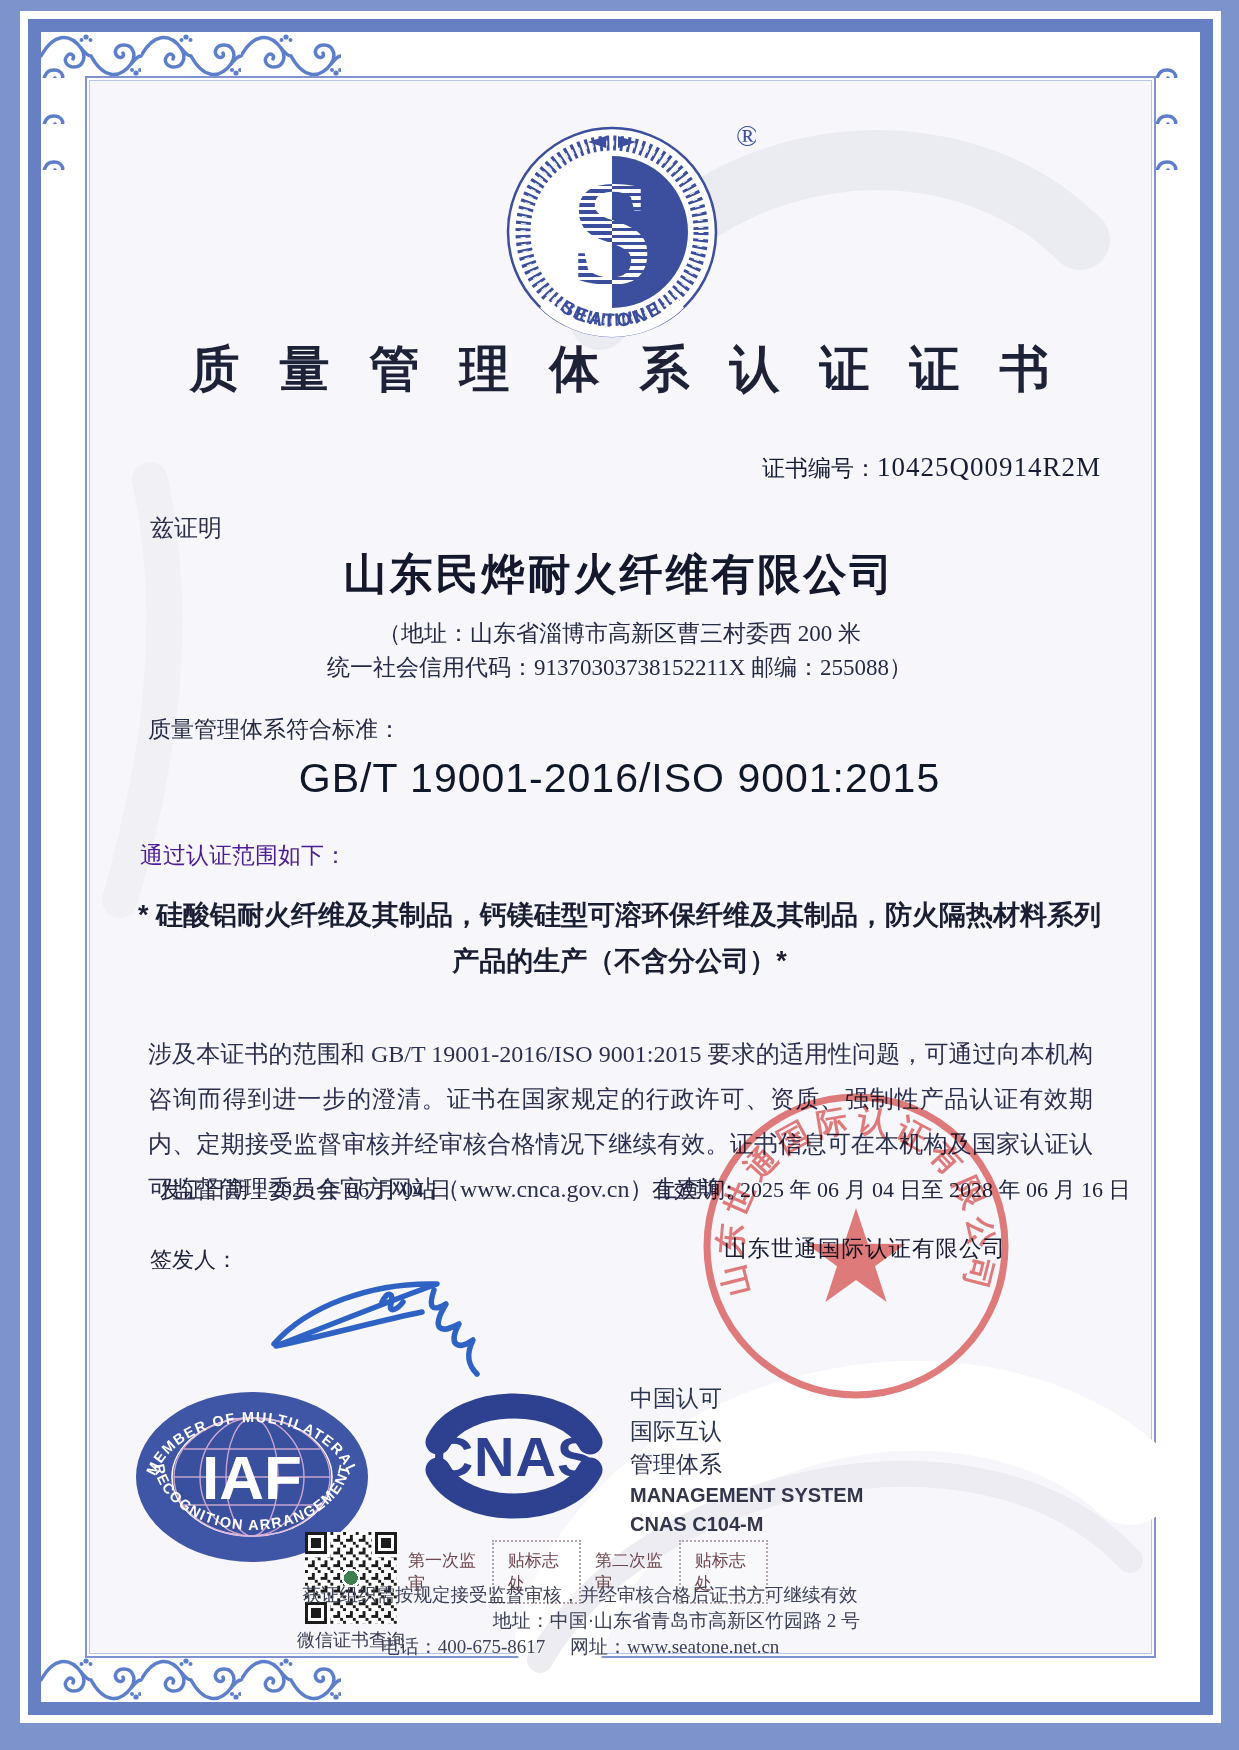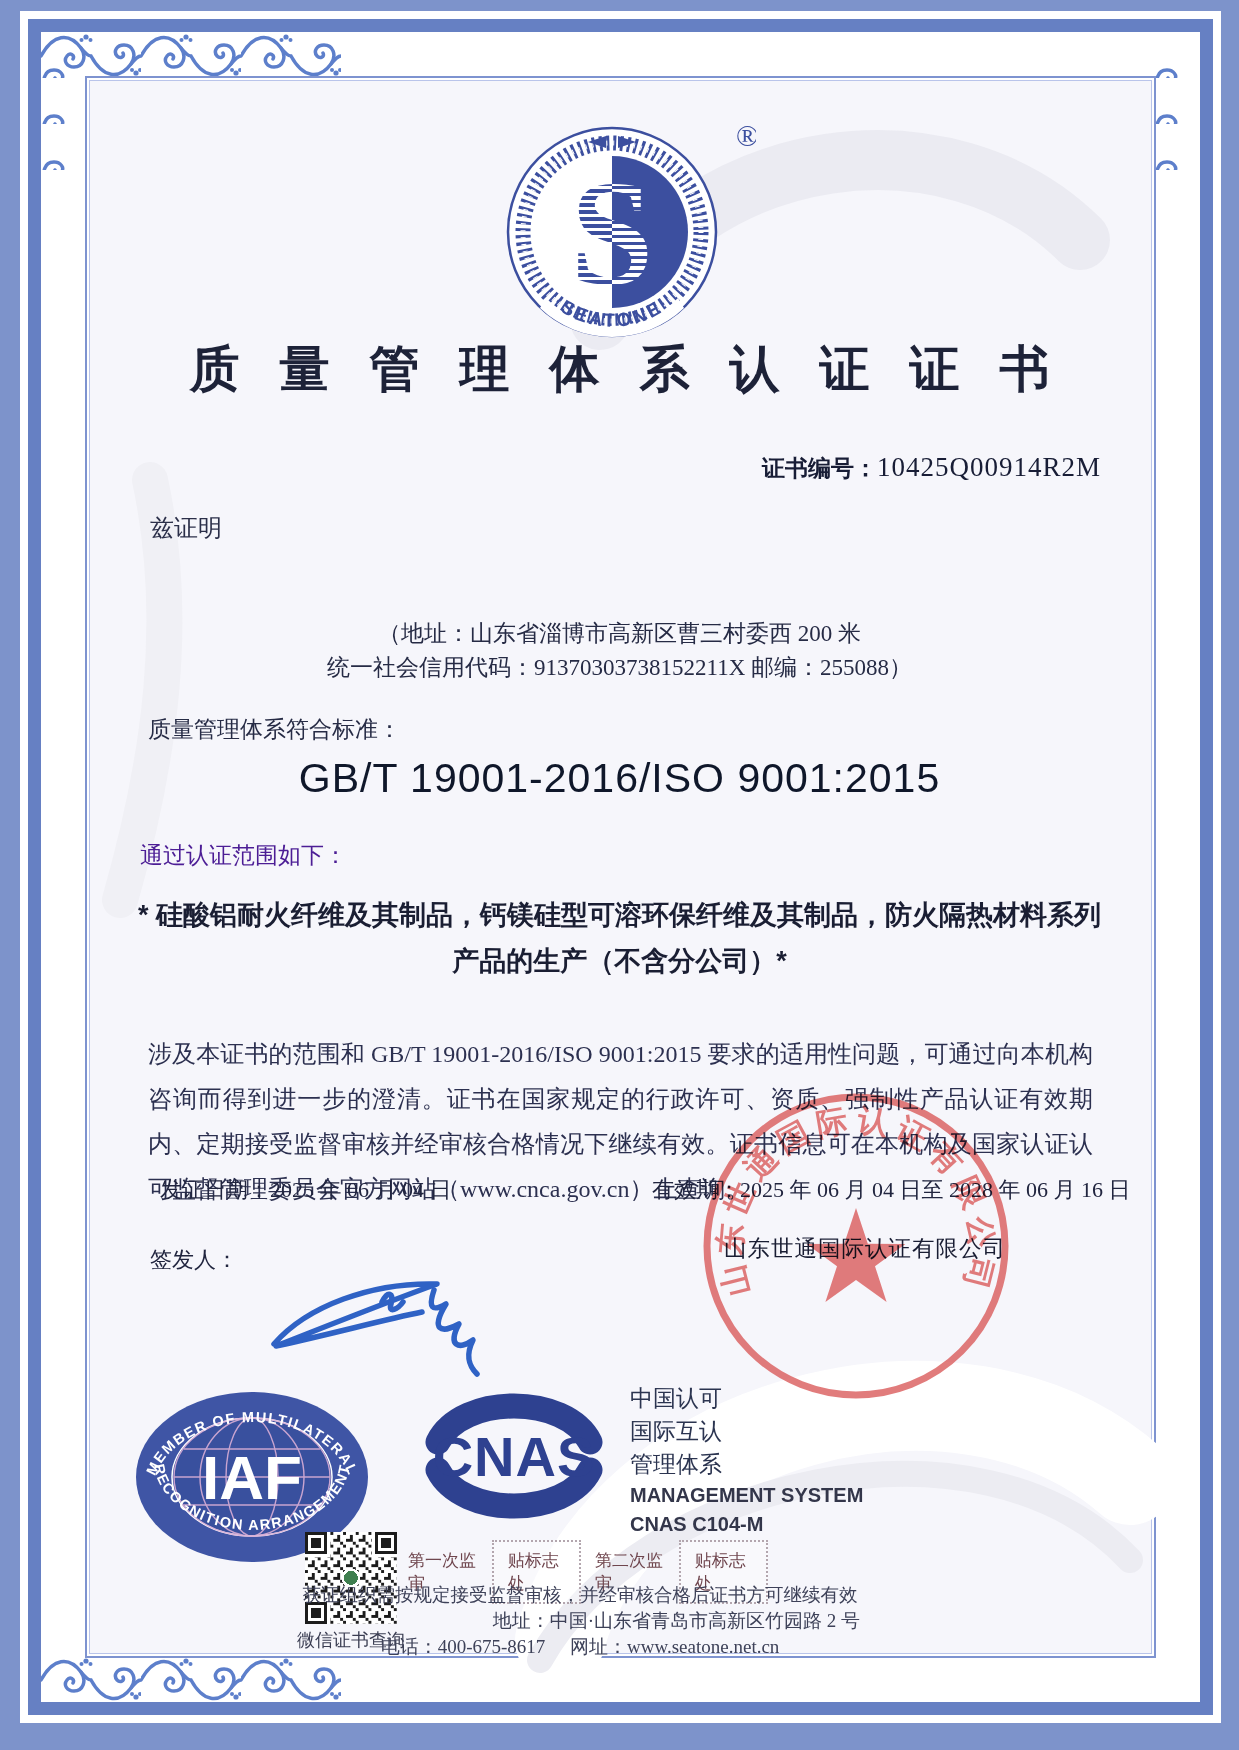--- a/index.html
+++ b/index.html
@@ -25,21 +25,21 @@
   .abs{position:absolute;}
   .center{left:0;right:0;text-align:center;}
   .wm{position:absolute;z-index:0;}
   .layer{z-index:2;}
   .stamp-layer{z-index:6;mix-blend-mode:multiply;}
   .title{
     top:336px;font-size:50px;font-weight:600;color:#1d2238;
     letter-spacing:40px;text-indent:40px;
   }
   .certno{top:452px;right:138px;color:#181d36;}
-  .certno .lab{font-size:23px;font-weight:700;}
+  .certno .lab{font-size:23px;font-weight:400;}
   .certno .val{font-size:27px;font-weight:400;letter-spacing:1px;}
   .certify{left:150px;top:512px;font-size:24px;color:#2b2f49;}
   .company{
     top:546px;font-size:43px;font-weight:700;color:#14182d;
     font-family:"Liberation Sans","DejaVu Sans",sans-serif;letter-spacing:3px;
   }
   .addr1{top:618px;font-size:23px;color:#262b45;}
   .addr2{top:652px;font-size:23px;color:#262b45;}
   .stdlab{left:148px;top:714px;font-size:23px;color:#262b45;}
   .standard{
@@ -217,20 +217,21 @@
     <text x="248" y="34" font-size="30" fill="#3c4f9f">®</text>
   </svg>
 
   <div class="abs center layer title">质量管理体系认证证书</div>
 
   <div class="abs layer certno">
     <span class="lab">证书编号：</span><span class="val">10425Q00914R2M</span>
   </div>
 
   <div class="abs layer certify">兹证明</div>
+  <div class="abs center layer company">山东民烨耐火纤维有限公司</div>
   <div class="abs center layer addr1">（地址：山东省淄博市高新区曹三村委西 200 米</div>
   <div class="abs center layer addr2">统一社会信用代码：91370303738152211X 邮编：255088）</div>
 
   <div class="abs layer stdlab">质量管理体系符合标准：</div>
   <div class="abs center layer standard">GB/T 19001-2016/ISO 9001:2015</div>
 
   <div class="abs layer scopelab">通过认证范围如下：</div>
   <div class="abs layer scope">* 硅酸铝耐火纤维及其制品，钙镁硅型可溶环保纤维及其制品，防火隔热材料系列产品的生产（不含分公司）*</div>
 
   <div class="abs layer legal">涉及本证书的范围和 GB/T 19001-2016/ISO 9001:2015 要求的适用性问题，可通过向本机构咨询而得到进一步的澄清。证书在国家规定的行政许可、资质、强制性产品认证有效期内、定期接受监督审核并经审核合格情况下继续有效。证书信息可在本机构及国家认证认可监督管理委员会官方网站（www.cnca.gov.cn）上查询。</div>

